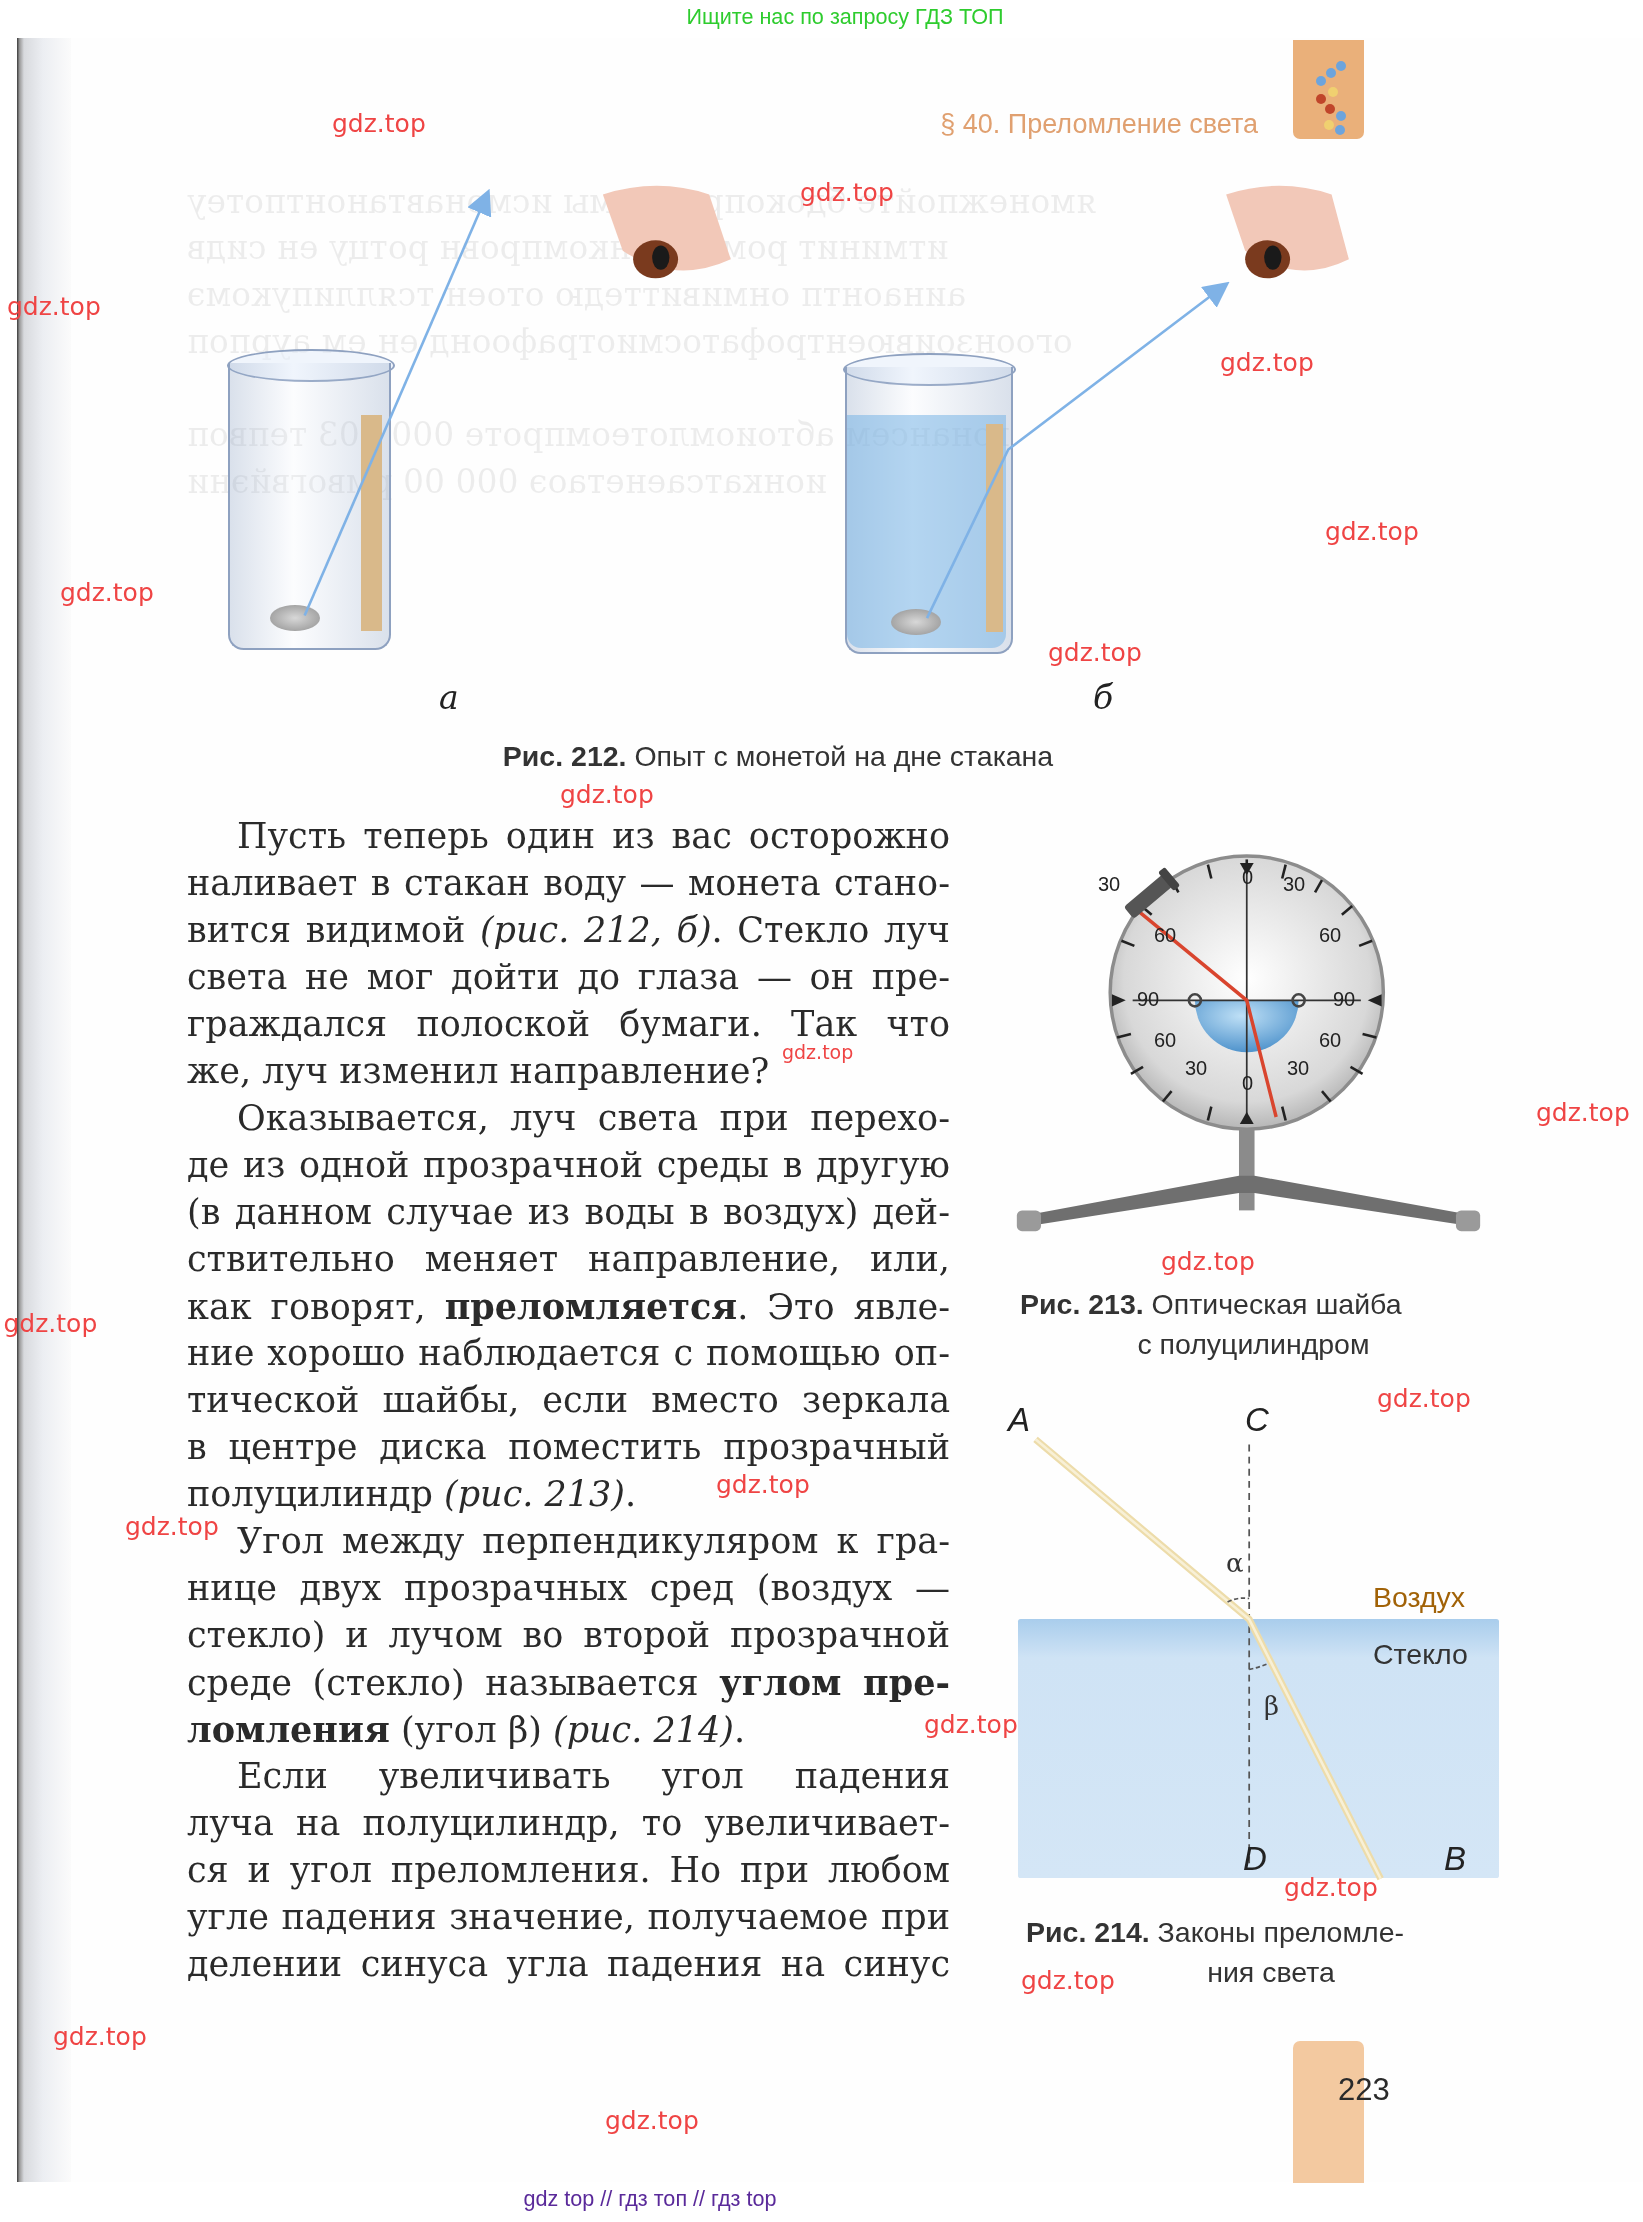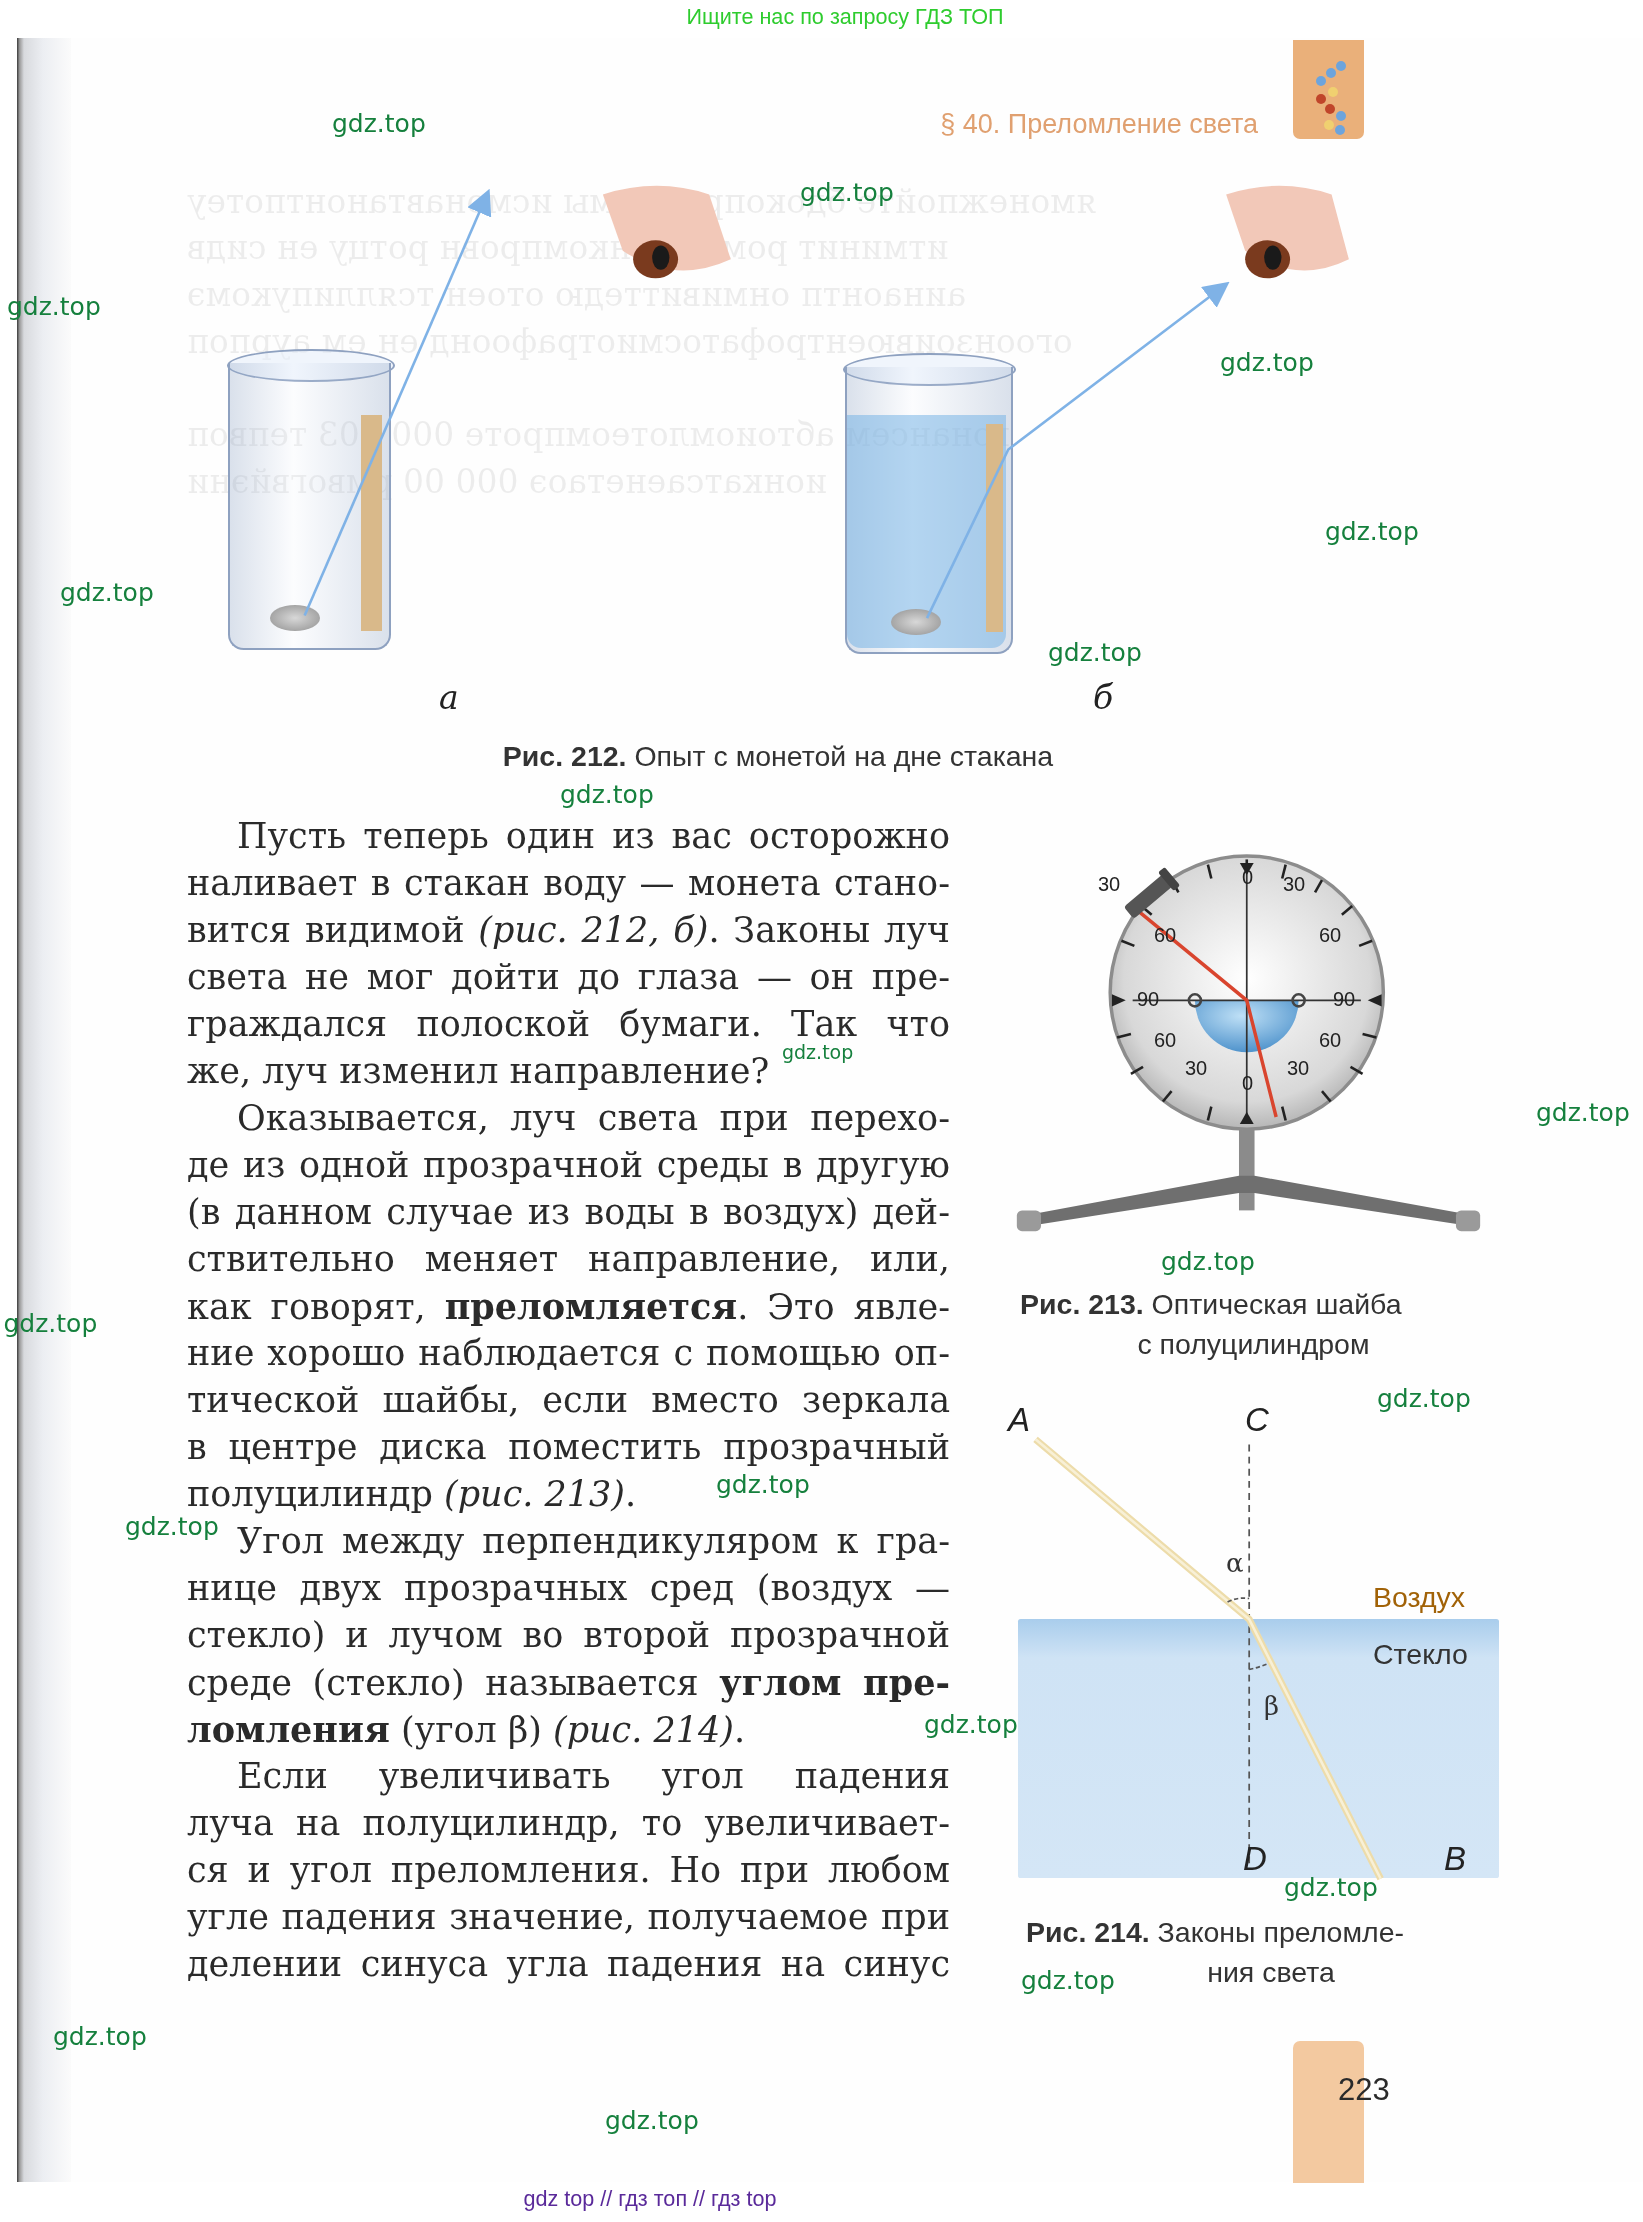--- a/index.html
+++ b/index.html
@@ -4,21 +4,21 @@
 <style>
   html,body{margin:0;padding:0;}
   body{width:1644px;height:2222px;position:relative;background:#ffffff;overflow:hidden;font-family:"Liberation Sans",sans-serif;}
   .abs{position:absolute;}
   .page{position:absolute;left:17.3px;top:38px;width:1627px;height:2144px;background:#fefefe;}
   .spine{position:absolute;left:17.3px;top:38px;width:54px;height:2144px;background:linear-gradient(90deg,#3a3a3a 0,#9a9a9a 2.6px,#d8dade 7px,#eceef2 26px,#fbfbfb 54px);}
   .topbanner{position:absolute;top:3.5px;left:0;width:1644px;text-align:center;color:#2ecc2e;font-size:21.6px;padding-left:23px;}
   .header{position:absolute;top:109px;left:865px;width:393px;text-align:right;color:#e0a070;font-size:27px;}
   .tab{position:absolute;left:1293px;width:71px;background:#eab07a;border-radius:0 0 7px 7px;}
   .dot{position:absolute;width:10.4px;height:10.4px;border-radius:50%;}
-  .wm{position:absolute;font-size:25px;color:#15803d;font-family:"DejaVu Sans",sans-serif;}
+  .wm{position:absolute;font-size:25px;color:#ef4444;font-family:"DejaVu Sans",sans-serif;}
   .body-text{position:absolute;left:187px;width:763px;font-family:"DejaVu Serif","Liberation Serif",serif;font-size:35px;color:#2a2a2a;}
   .line{height:47px;line-height:47px;white-space:nowrap;text-align:justify;text-align-last:justify;}
   .line.last{text-align-last:left;}
   .line.indent{padding-left:50px;}
   .it{font-style:italic;}
   .b{font-weight:bold;}
   .caption{position:absolute;font-size:28.5px;color:#333;text-align:center;}
   .caption .num{font-weight:bold;}
   .glass{position:absolute;border:2.6px solid #8ea1c0;border-top:none;border-radius:0 0 15.6px 15.6px;background:linear-gradient(90deg,rgba(150,170,200,.35),rgba(240,245,255,.15) 40%,rgba(150,170,200,.35));}
   .rim{position:absolute;border:2.6px solid #8ea1c0;border-radius:50%;background:rgba(230,238,250,.6);}
@@ -93,21 +93,21 @@
   <div class="lbl-it" style="left:1093px;top:678px;">б</div>
   <div class="caption" style="left:432px;top:740px;width:692px;">
     <span class="num">Рис. 212.</span>
     <span>Опыт с монетой на дне стакана</span>
   </div>
 </div>
 
 <div class="body-text" style="top:813px;">
   <div class="line indent">Пусть теперь один из вас осторожно</div>
   <div class="line">наливает в стакан воду — монета стано-</div>
-  <div class="line"><span>вится видимой</span> <span class="it">(рис. 212, б)</span><span>. Законы луч</span></div>
+  <div class="line"><span>вится видимой</span> <span class="it">(рис. 212, б)</span><span>. Стекло луч</span></div>
   <div class="line">света не мог дойти до глаза — он пре-</div>
   <div class="line">граждался полоской бумаги. Так что</div>
   <div class="line last">же, луч изменил направление?</div>
 
   <div class="line indent">Оказывается, луч света при перехо-</div>
   <div class="line">де из одной прозрачной среды в другую</div>
   <div class="line">(в данном случае из воды в воздух) дей-</div>
   <div class="line">ствительно меняет направление, или,</div>
   <div class="line"><span>как говорят,</span> <span class="b">преломляется</span><span>. Это явле-</span></div>
   <div class="line">ние хорошо наблюдается с помощью оп-</div>

